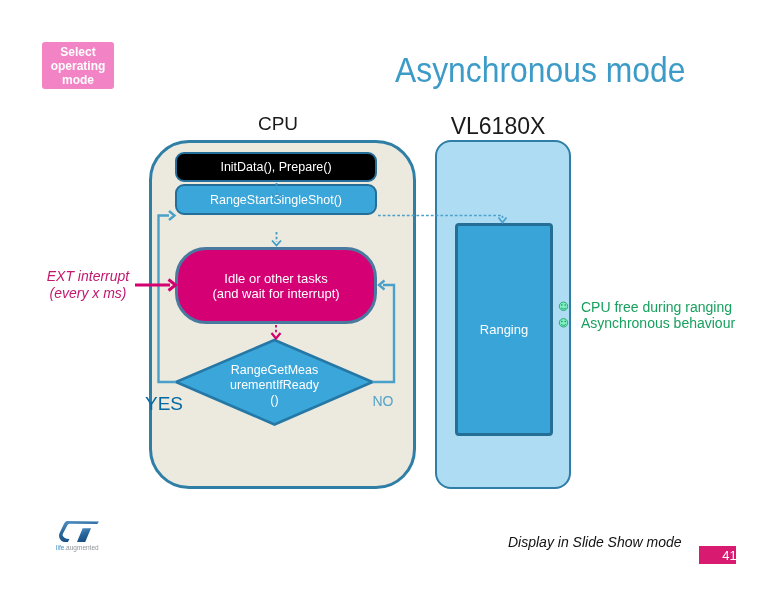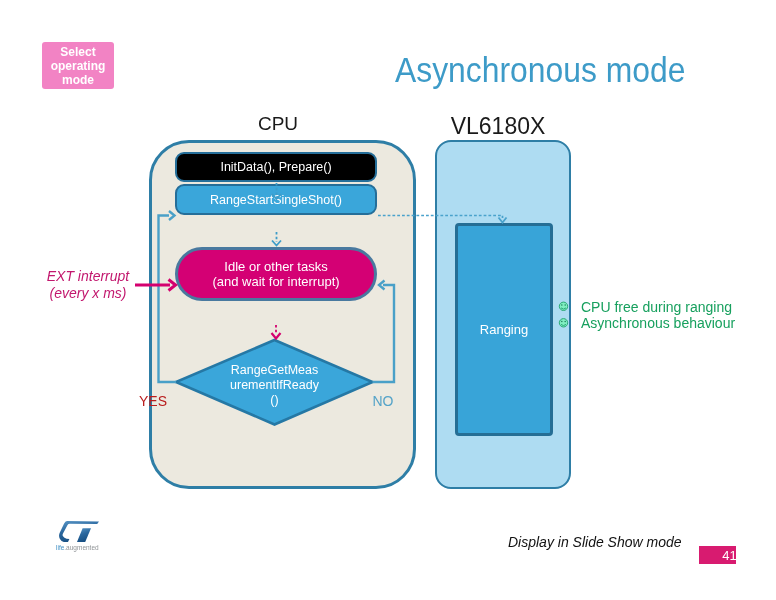--- a/index.html
+++ b/index.html
@@ -30,21 +30,21 @@
      color:#ffffff;font-size:13px;display:flex;align-items:center;justify-content:center;">Ranging</div>
 
 <div class="abs" style="left:175px;top:152px;width:202px;height:30px;background:#000000;
      border:2.5px solid #256e99;border-radius:9px;box-sizing:border-box;
      color:#ffffff;font-size:12.5px;display:flex;align-items:center;justify-content:center;">InitData(), Prepare()</div>
 
 <div class="abs" style="left:175px;top:184px;width:202px;height:31px;background:#3aa6da;
      border:2.5px solid #256e99;border-radius:9px;box-sizing:border-box;
      color:#ffffff;font-size:12.5px;display:flex;align-items:center;justify-content:center;">RangeStartSingleShot()</div>
 
-<div class="abs" style="left:175px;top:247px;width:202px;height:54px;background:#d40074;
+<div class="abs" style="left:175px;top:247px;width:202px;height:77px;background:#d40074;
      border:3px solid #49799f;border-radius:31px;box-sizing:border-box;
      color:#ffffff;font-size:13px;line-height:15px;text-align:center;
      display:flex;align-items:center;justify-content:center;">Idle or other tasks<br>(and wait for interrupt)</div>
 
 <svg class="abs" style="left:0;top:0;" width="776" height="600" viewBox="0 0 776 600">
 
   <polygon points="274.5,340 372.5,382 274.5,424.5 176,382" fill="#3aa6da" stroke="#2578a5" stroke-width="2.6" stroke-miterlimit="10"></polygon>
   <text x="274.5" y="374" text-anchor="middle" fill="#ffffff" font-size="12.5">RangeGetMeas</text>
   <text x="274.5" y="389" text-anchor="middle" fill="#ffffff" font-size="12.5">urementIfReady</text>
   <text x="274.5" y="404" text-anchor="middle" fill="#ffffff" font-size="12.5">()</text>
@@ -75,21 +75,21 @@
     <circle cx="561.8" cy="304.9" r="0.75" fill="#1c7d5c" stroke="none"></circle>
     <circle cx="565.2" cy="304.9" r="0.75" fill="#1c7d5c" stroke="none"></circle>
     <path d="M561 307.9 Q563.5 310.3 566 307.9" fill="none"></path>
     <circle cx="563.5" cy="322.8" r="4.2" fill="#80efc1"></circle>
     <circle cx="561.8" cy="321.4" r="0.75" fill="#1c7d5c" stroke="none"></circle>
     <circle cx="565.2" cy="321.4" r="0.75" fill="#1c7d5c" stroke="none"></circle>
     <path d="M561 324.4 Q563.5 326.8 566 324.4" fill="none"></path>
   </g>
 </svg>
 
-<div class="abs" style="left:139px;top:393px;font-size:14px;color:#b91c1c;">YES</div>
+<div class="abs" style="left:145px;top:393px;font-size:19px;color:#0369a1;">YES</div>
 <div class="abs" style="left:372.5px;top:393px;font-size:14px;color:#54a3c8;">NO</div>
 
 <div class="abs" style="left:32px;top:267.5px;width:112px;text-align:center;font-size:14px;font-style:italic;color:#c2186e;line-height:17px;">EXT interrupt<br>(every x ms)</div>
 
 <div class="abs" style="left:581px;top:299px;font-size:14px;color:#17a05e;">CPU free during ranging</div>
 <div class="abs" style="left:581px;top:314.5px;font-size:14px;color:#17a05e;">Asynchronous behaviour</div>
 
 <svg class="abs" style="left:59px;top:521px;" width="40" height="21.5" viewBox="0 0 200 107">
   <defs>
     <linearGradient id="stg" x1="0" y1="0" x2="0.35" y2="1">

